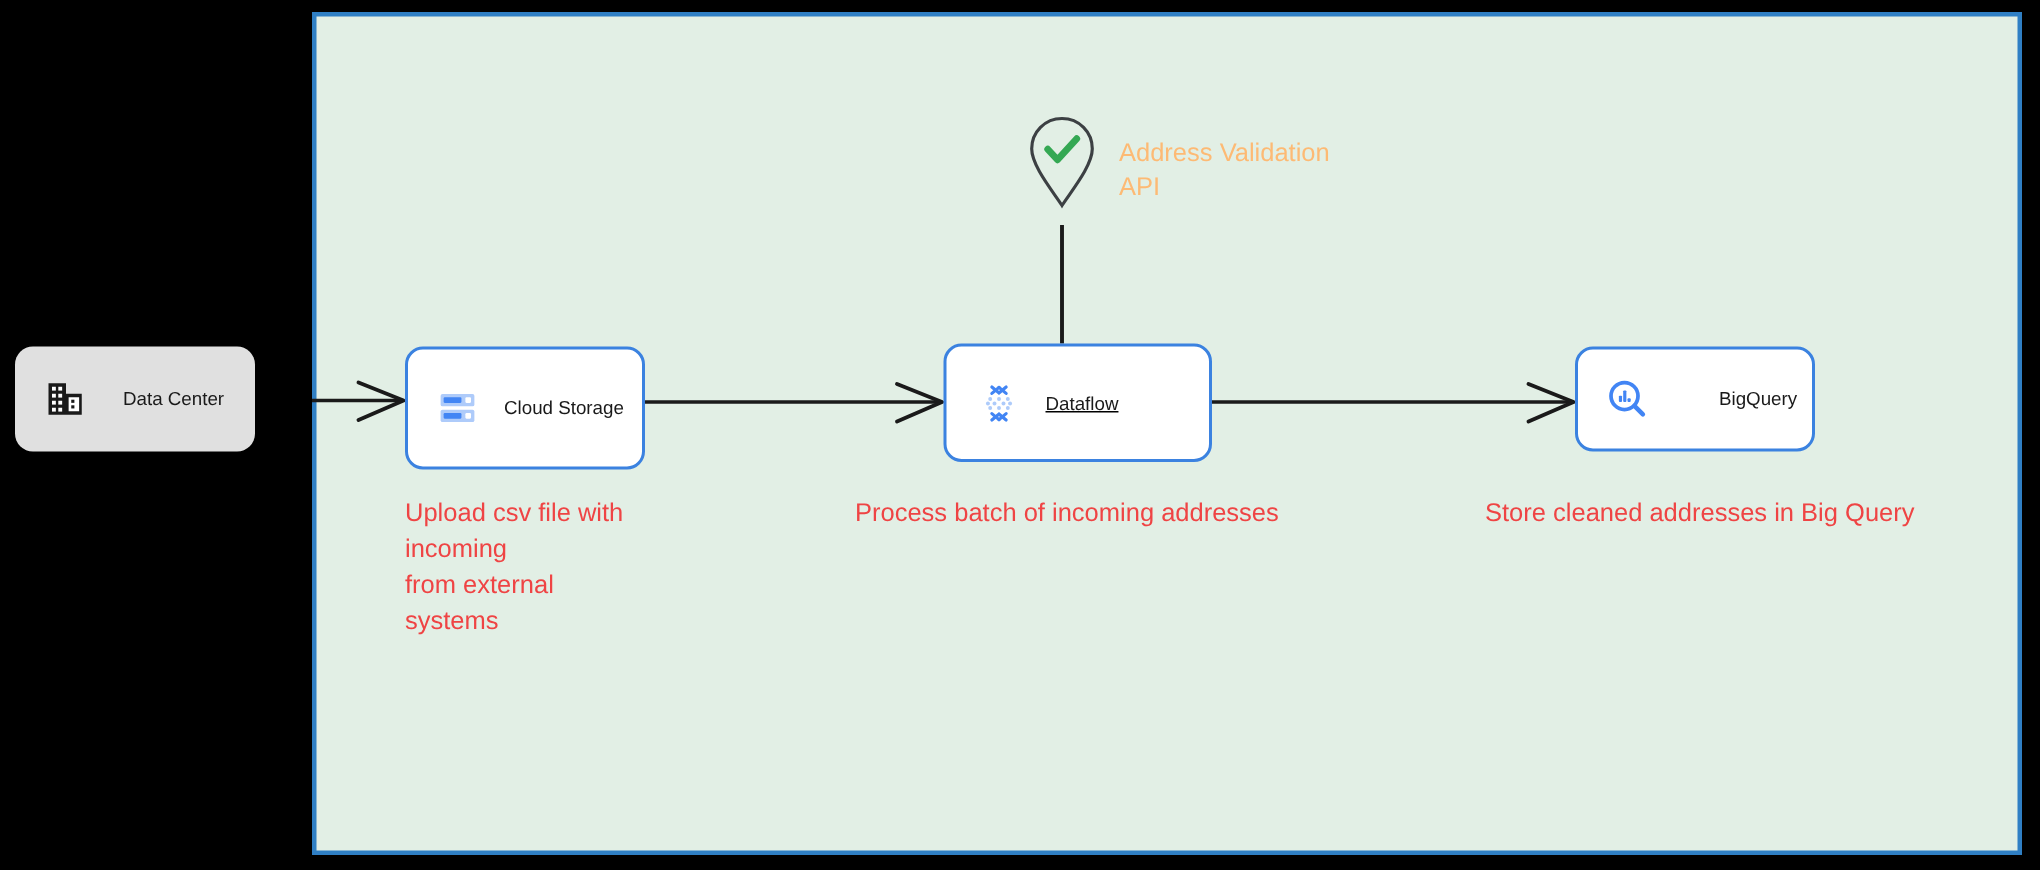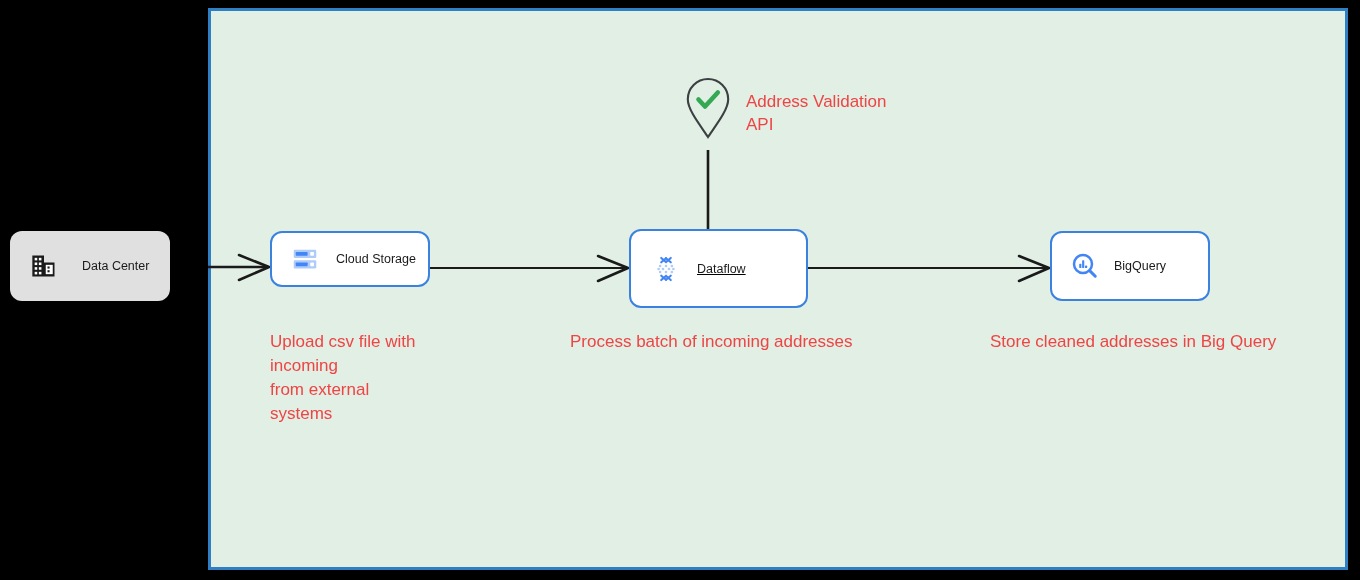--- a/index.html
+++ b/index.html
@@ -16,34 +16,34 @@
         border-radius:12px;}
   .node .ico{flex:0 0 auto;display:flex;align-items:center;justify-content:center;}
   .node .lbl{font-size:12.5px;color:#1a1a1a;white-space:nowrap;}
 
   .node-gcp{background:#ffffff;border:2px solid #3b82e0;}
   .node-gray{background:#e0e0e0;border:none;}
 
   #dataCenter{left:10px;top:231px;width:160px;height:70px;padding-left:20px;text-align:right;}
   #dataCenter .lbl{margin-left:24px;}
 
-  #cloudStorage{left:270px;top:231px;width:160px;height:56px;padding-left:18px;}
+  #cloudStorage{left:270px;top:231px;width:160px;height:82px;padding-left:18px;}
   #cloudStorage .lbl{margin-left:16px;}
 
   #dataflow{left:629px;top:229px;width:179px;height:79px;padding-left:20px;text-decoration:underline;}
   #dataflow .lbl{margin-left:16px;}
 
-  #bigquery{left:1050px;top:231px;width:160px;height:70px;padding-left:18px;}
+  #bigquery{left:1050px;top:231px;width:160px;height:70px;padding-left:18px;gap:32px;}
   #bigquery .lbl{margin-left:14px;}
 
   
   #apiNode{position:absolute;left:684px;top:76px;width:250px;height:70px;}
   #apiPin{position:absolute;left:0;top:0;width:48px;height:64px;}
   #apiLabel{position:absolute;left:62px;top:14px;width:190px;font-size:17px;
-            color:#ef4444;line-height:23px;}
+            color:#fdba74;line-height:23px;}
 
   
   .caption{position:absolute;font-size:17px;color:#ef4444;line-height:24px;}
   #cap1{left:270px;top:330px;width:210px;}
   #cap2{left:570px;top:330px;width:420px;}
   #cap3{left:990px;top:330px;width:400px;}
 
   
   #wires{position:absolute;left:0;top:0;width:1360px;height:580px;pointer-events:none;}
 </style>

